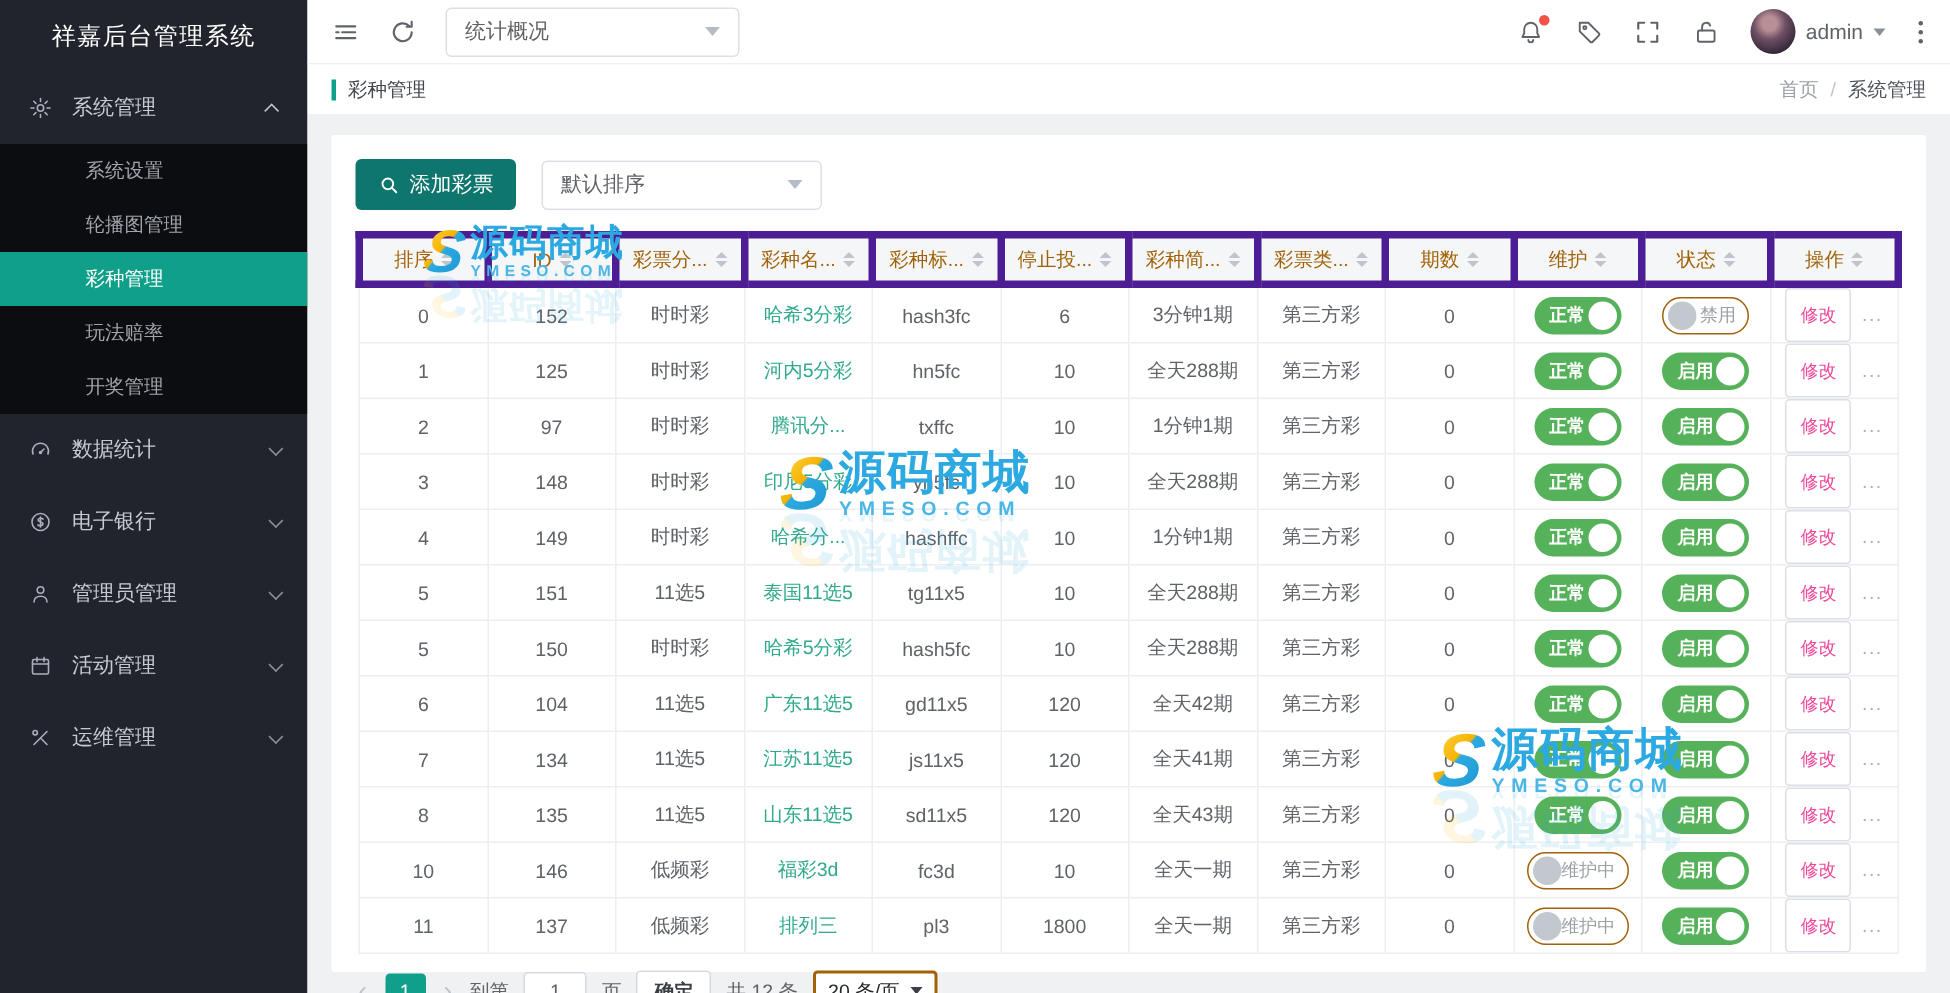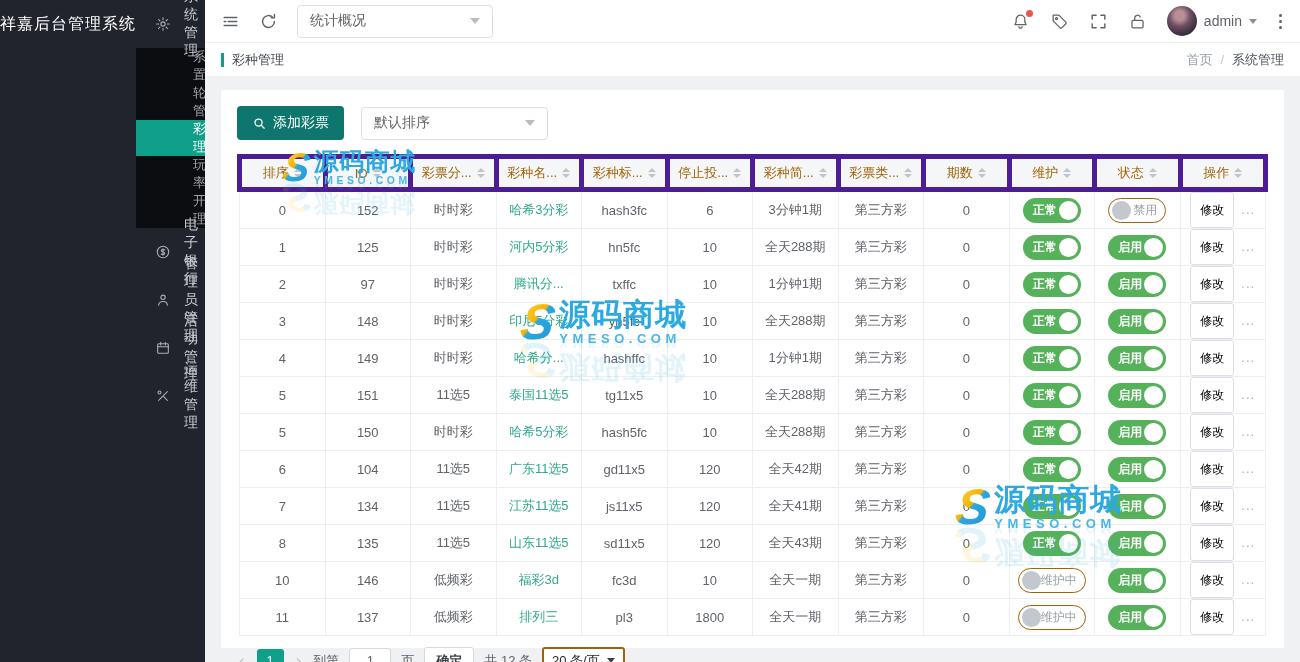--- a/index.html
+++ b/index.html
@@ -1,21 +1,21 @@
 <!DOCTYPE html>
 <html><head>
 <meta charset="utf-8">
 <style>
   *{margin:0;padding:0;box-sizing:border-box}
   html,body{width:1300px;height:662px}
   body{font-family:"Liberation Sans","DejaVu Sans",sans-serif;background:#fff;position:relative;overflow:hidden;color:#5f6368}
   .layout{display:flex;width:100%;height:100%}
 
   
-  .sidebar{width:205px;flex:none;background:#21242c;display:flex;overflow:hidden}
+  .sidebar{width:205px;flex:none;background:#21242c;display:flex;flex-direction:column;overflow:hidden}
   .brand{height:48px;display:flex;align-items:center;justify-content:center;color:#fff;font-size:16px;letter-spacing:1px;flex:none}
   .nav{flex:1}
   .nav-group-header{height:48px;display:flex;align-items:center;padding:0 19px;gap:13px;font-size:14px;color:#c6cad1;cursor:pointer}
   .nav-icon{width:16px;height:16px;flex:none;color:#aab0b9}
   .nav-icon svg{width:100%;height:100%;display:block}
   .chev{width:7px;height:7px;border-right:1.6px solid #8d939c;border-bottom:1.6px solid #8d939c;margin-left:auto;flex:none}
   .chev.down{transform:rotate(45deg) translateY(-2px)}
   .chev.up{transform:rotate(-135deg) translateY(-2px);border-color:#c6cad1}
   .submenu{background:#0c0d11}
   .submenu-item{height:36px;display:flex;align-items:center;padding-left:57px;font-size:13px;color:#a0a5ad;cursor:pointer}
@@ -67,21 +67,21 @@
   .s-down{border-top:4px solid #c0c4cc}
   td{height:33px;border:1px solid #eceef1;text-align:center;color:#5f6368;padding:0 3px;overflow:hidden;white-space:nowrap}
   .link{color:#30a98d;cursor:pointer;text-decoration:none}
   .toggle{display:inline-flex;align-items:center;justify-content:space-between;height:25px;min-width:58px;border-radius:13px;padding:0 3px;font-size:12px;cursor:pointer;vertical-align:middle}
   .toggle .t-knob{width:19px;height:19px;border-radius:50%;background:#fff;flex:none}
   .toggle.on{background:#56b25a;color:#fff}
   .toggle.on .t-label{padding-left:7px;font-weight:600}
   .toggle.off{background:#fff;border:1px solid #a16207;color:#9aa0a6}
   .toggle.off .t-label{order:2;padding-right:5px}
   .toggle.off .t-knob{order:1;background:#c3c8cf}
-  .btn-mini{height:36px;padding:0 9px;background:#fff;border:1px solid #dcdfe6;border-radius:3px;color:#000000;font-size:12px;cursor:pointer;font-family:Liberation Mono, monospace}
+  .btn-mini{height:36px;padding:0 9px;background:#fff;border:1px solid #dcdfe6;border-radius:3px;color:#ec4899;font-size:12px;cursor:pointer;font-family:Liberation Mono, monospace}
   .more{color:#aab0b8;margin-left:7px;cursor:pointer;letter-spacing:1px}
 
   
   .pagination{display:flex;align-items:center;gap:10px;margin-top:11px;font-size:13px;color:#5f6368}
   .pg-arrow{color:#bcc2cb;font-size:17px;line-height:1;cursor:pointer;padding:0 2px;user-select:none}
   .pg-num{min-width:27px;height:24px;background:#10a08a;color:#fff;border-radius:3px;display:inline-flex;align-items:center;justify-content:center;font-size:13px;cursor:pointer}
   .goto-input{width:42px;height:26px;border:1px solid #d6dae0;border-radius:3px;text-align:center;font-size:13px;color:#5f6368;font-family:inherit}
   .btn-confirm{height:27px;padding:0 11px;background:#fff;border:1px solid #d6dae0;border-radius:3px;font-size:13px;font-weight:700;color:#3c4046;cursor:pointer;font-family:inherit}
   .pp-select{height:27px;border:2px solid #a16207;border-radius:3px;background:#fff;display:inline-flex;align-items:center;gap:7px;padding:0 8px;font-size:13px;color:#24272b;cursor:pointer}
   .pp-caret{width:0;height:0;border-left:4px solid transparent;border-right:4px solid transparent;border-top:5px solid #3c4046}
@@ -129,20 +129,31 @@
             <span>彩种管理</span>
           </div>
         <div class="submenu-item">
             <span>玩法赔率</span>
           </div>
         <div class="submenu-item">
             <span>开奖管理</span>
           </div>
       </div>
 
+      <div class="nav-group-header">
+        <span class="nav-icon">
+          <svg viewBox="0 0 24 24" fill="none" stroke="currentColor" stroke-width="1.6" stroke-linecap="round">
+              <path d="M4.5 16a8 8 0 1 1 15 0"></path>
+              <path d="M12 14.5 15.5 11"></path>
+              <circle cx="12" cy="14.5" r="1"></circle>
+            </svg>
+        </span>
+        <span>数据统计</span>
+        <span class="chev down"></span>
+      </div>
 
       <div class="nav-group-header">
         <span class="nav-icon">
           <svg viewBox="0 0 24 24" fill="none" stroke="currentColor" stroke-width="1.6" stroke-linecap="round">
               <circle cx="12" cy="12" r="8.5"></circle>
               <path d="M12 7v10M14.6 9c-1.9-1.4-5.1-.9-5.1 1.1 0 2.4 5 1.4 5 3.7 0 2-3.1 2.5-5.1 1.2"></path>
             </svg>
         </span>
         <span>电子银行</span>
         <span class="chev down"></span>

